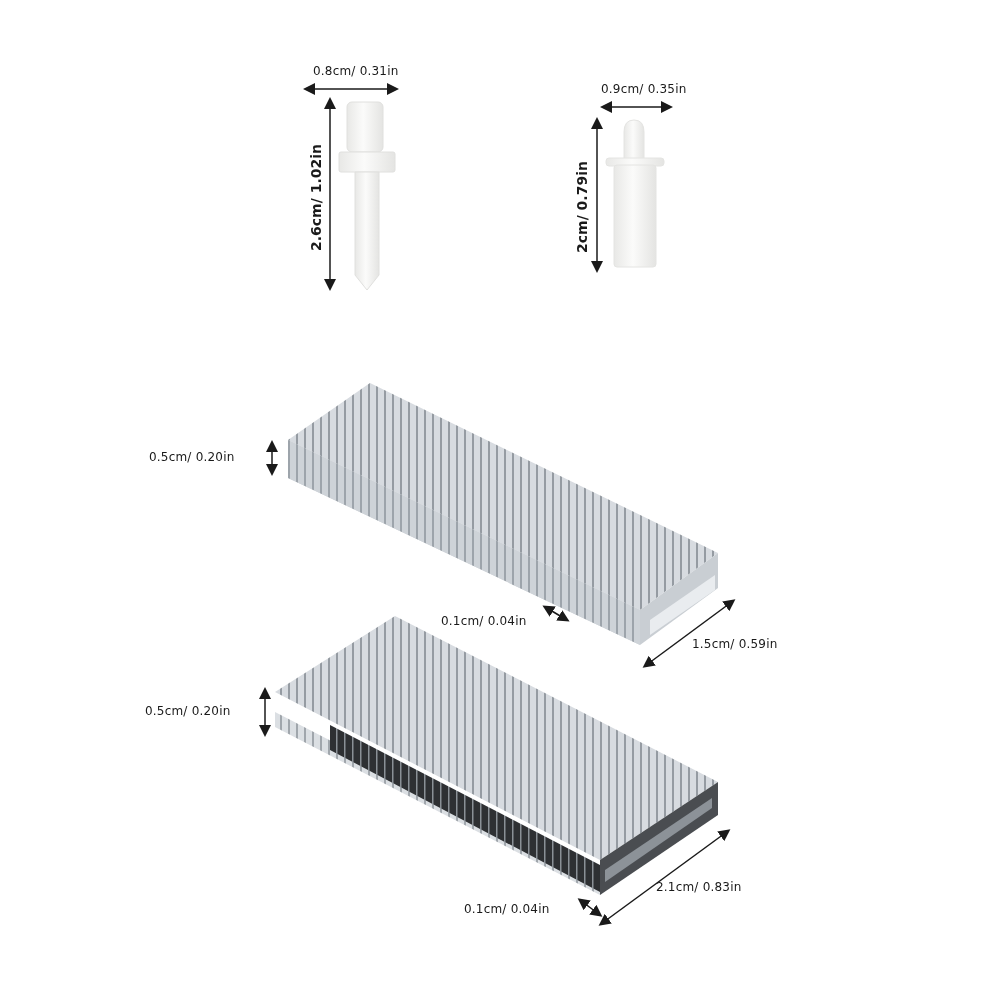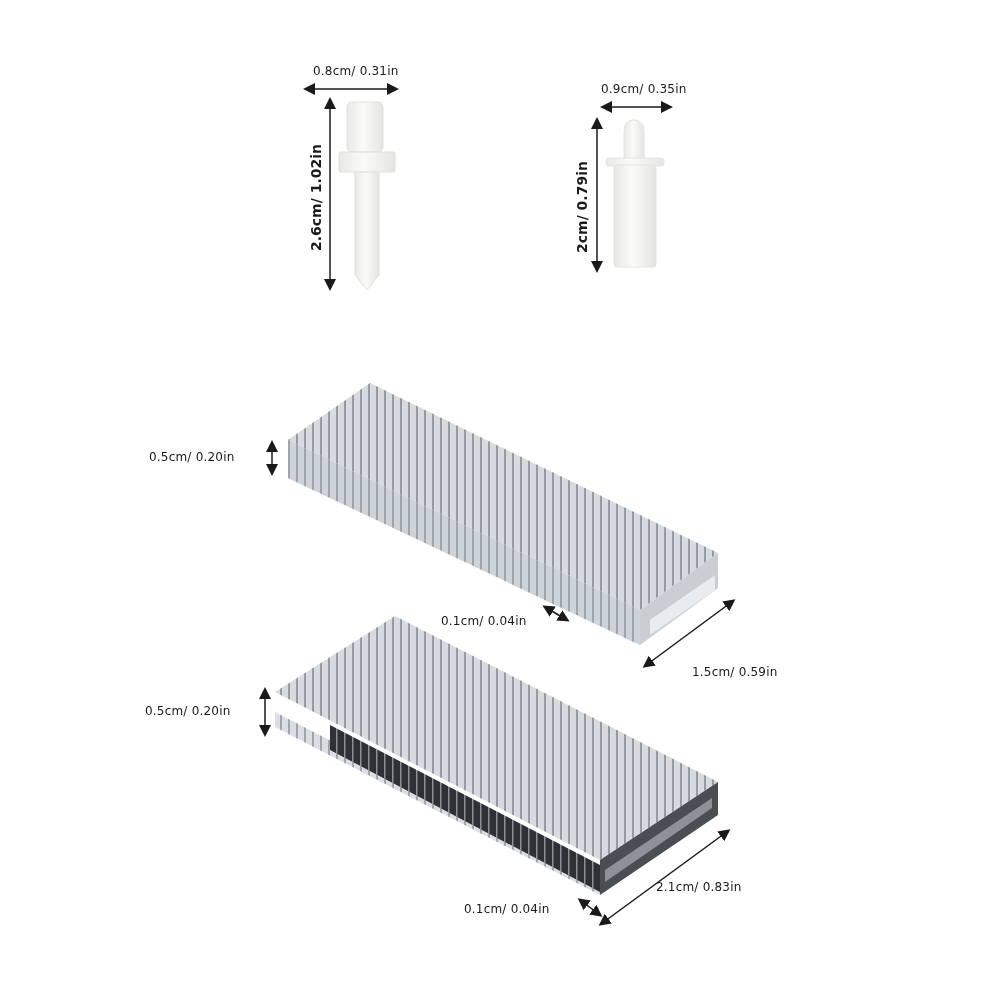--- a/index.html
+++ b/index.html
@@ -71,17 +71,17 @@
 </svg>
 
 <div class="label" style="left:313px; top:64px;">0.8cm/ 0.31in</div>
 <div class="vlabel" style="left:308px; top:251px;">2.6cm/ 1.02in</div>
 
 <div class="label" style="left:580px; top:82px;margin-left:21px;">0.9cm/ 0.35in</div>
 <div class="vlabel" style="left:574px; top:253px;">2cm/ 0.79in</div>
 
 <div class="label" style="left:149px; top:450px;">0.5cm/ 0.20in</div>
 <div class="label" style="left:441px; top:614px;">0.1cm/ 0.04in</div>
-<div class="label" style="left:692px; top:637px;margin-top:28px;">1.5cm/ 0.59in</div>
+<div class="label" style="left:692px; top:637px;">1.5cm/ 0.59in</div>
 
 <div class="label" style="left:145px; top:704px;">0.5cm/ 0.20in</div>
 <div class="label" style="left:464px; top:902px;">0.1cm/ 0.04in</div>
 <div class="label" style="left:656px; top:880px;">2.1cm/ 0.83in</div>
 
 </body></html>

